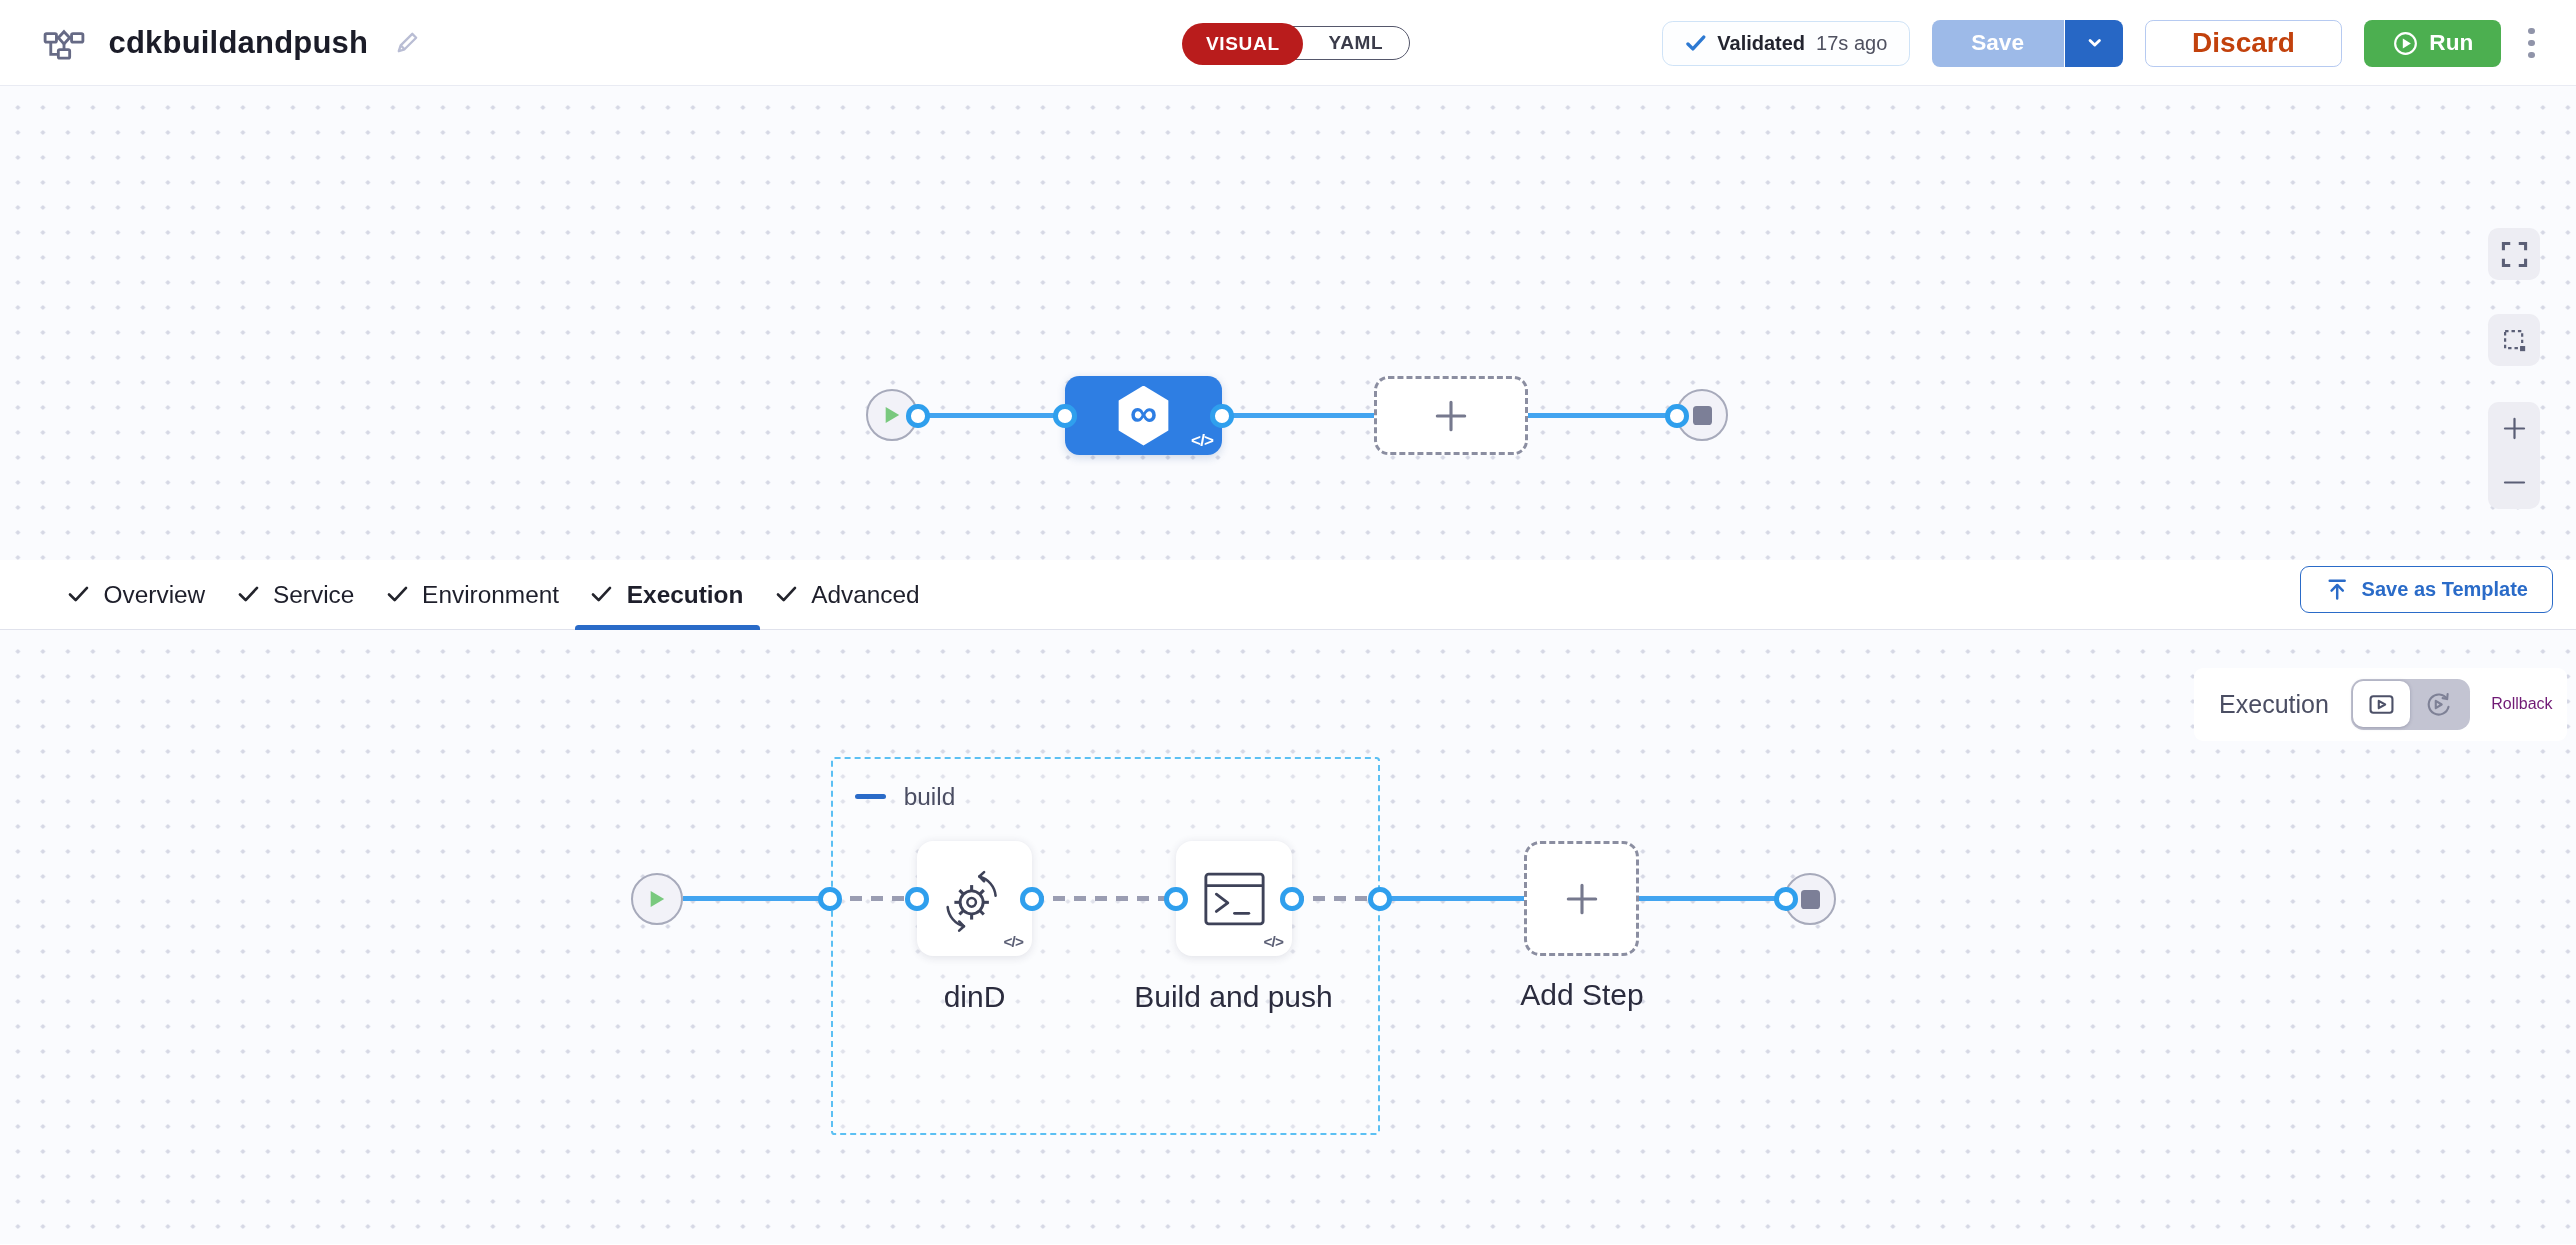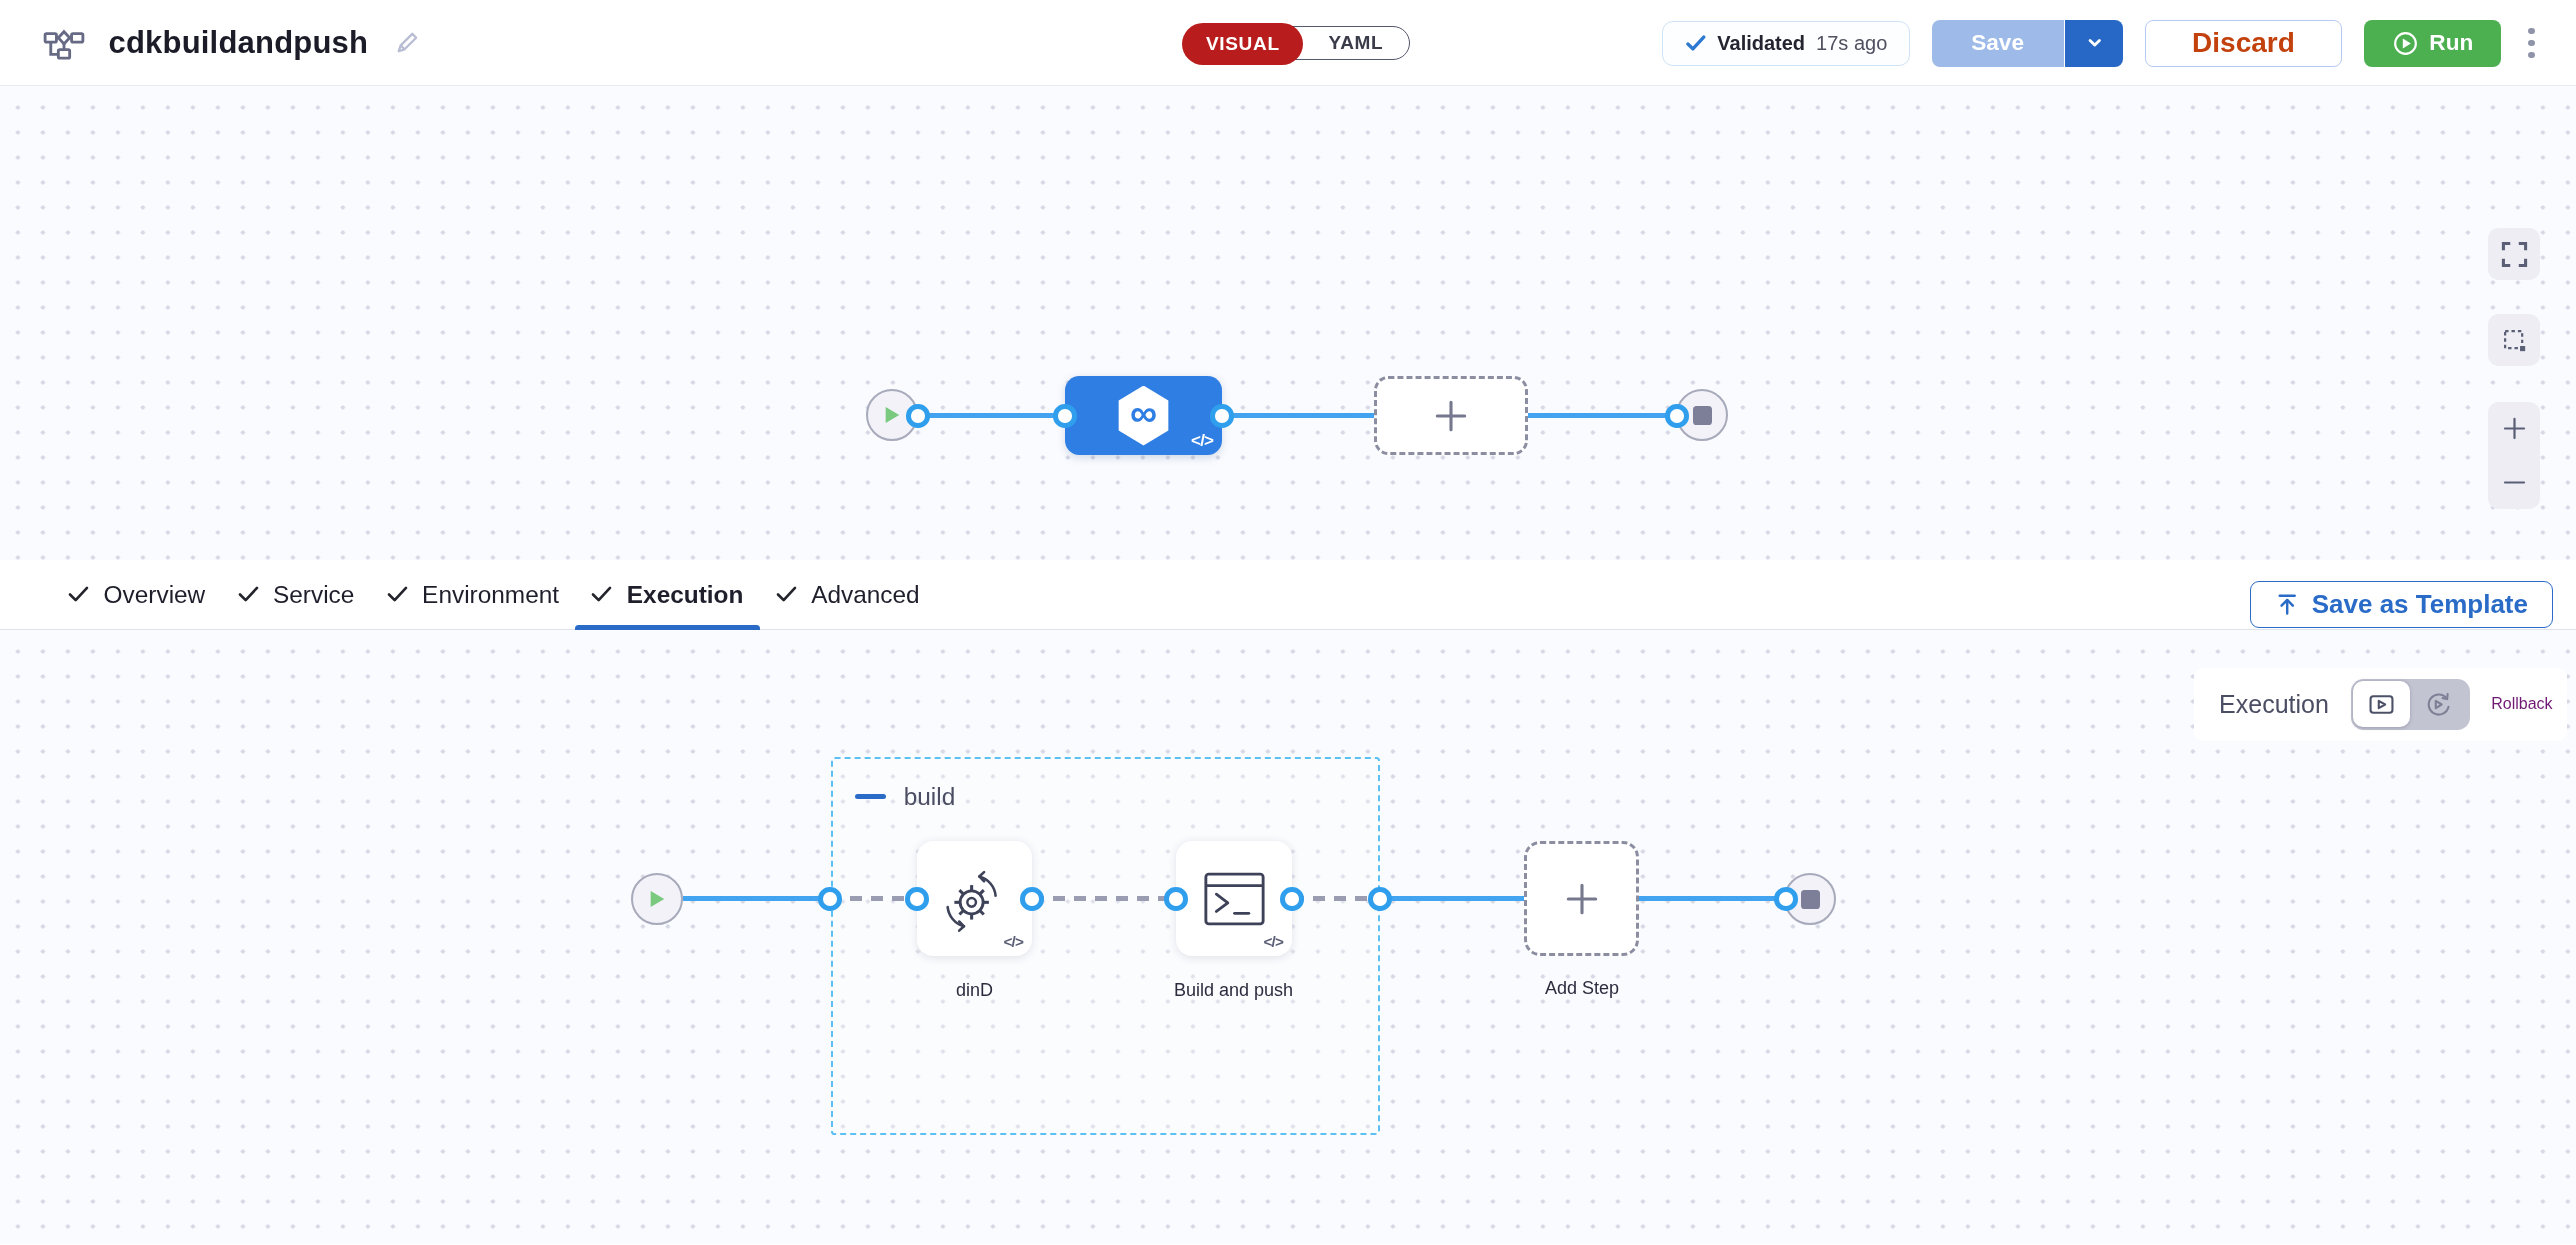--- a/index.html
+++ b/index.html
@@ -34,32 +34,32 @@
   .node-circle { position:absolute; width:52px; height:52px; border-radius:50%; background:#f2f2f8; border:2.3px solid #a7aabb; display:flex; align-items:center; justify-content:center; z-index:2; }
   .stop-sq { width:19px; height:19px; border-radius:3.6px; background:#7c7f97; }
   .line { position:absolute; height:4.5px; background:#42a4f0; z-index:1; }
   .dash-line { position:absolute; height:4.5px; z-index:1; background:repeating-linear-gradient(90deg,#9a9db2 0 11.7px, transparent 11.7px 21px); }
   .port { position:absolute; width:23.5px; height:23.5px; border-radius:50%; background:#fff; border:5.4px solid #2f9fed; z-index:4; }
   .stage-box { position:absolute; width:157px; height:79px; background:#2e7ee3; border-radius:14.4px; z-index:2; box-shadow:0 2.7px 9px rgba(30,70,140,.18); cursor:pointer; }
   .hex { position:absolute; left:50%; top:50%; transform:translate(-50%,-50%); width:54px; height:60px; background:#fff; clip-path:polygon(50% 0%,96% 25%,96% 75%,50% 100%,4% 75%,4% 25%); display:flex; align-items:center; justify-content:center; }
   .hex span { font-size:38px; font-weight:700; color:#2e7ee3; margin-top:-4.5px; }
   .code-badge-w { position:absolute; right:9px; bottom:3.6px; color:#fff; font-size:17px; font-weight:600; letter-spacing:-0.9px; }
   .add-box { position:absolute; background:#fff; border:3.6px dashed #8b8ea1; border-radius:14.4px; display:flex; align-items:center; justify-content:center; z-index:2; cursor:pointer; }
-  .node-label { position:absolute; text-align:center; font-size:18px; color:#2b2c3e; z-index:2; }
+  .node-label { position:absolute; text-align:center; font-size:30px; color:#2b2c3e; z-index:2; }
 
   .ctl-btn { position:absolute; left:2488px; width:52px; height:52px; background:#ededf3; border-radius:10.8px; display:flex; align-items:center; justify-content:center; cursor:pointer; }
   .zoom-group { position:absolute; left:2488px; width:52px; height:107px; background:#ededf3; border-radius:10.8px; display:flex; flex-direction:column; align-items:center; justify-content:space-around; }
   .zoom-group button { background:none; border:none; width:100%; height:50%; display:flex; align-items:center; justify-content:center; cursor:pointer; }
 
   
   .tabbar { position:relative; height:70px; background:#fff; border-bottom:1.8px solid #e0e2ec; display:flex; align-items:center; padding-left:52px; }
   .tab { position:relative; height:70px; display:flex; align-items:center; gap:14.4px; padding:0 16.2px; font-size:24.4px; color:#1e1f2b; cursor:pointer; }
   .tab.active { font-weight:700; }
   .tab.active::after { content:""; position:absolute; left:0; right:0; bottom:-0.9px; height:5.4px; background:#2a6bc8; border-radius:3.6px 3.6px 0 0; }
-  .save-tpl { position:absolute; right:23.5px; top:21px; height:47px; padding:0 23.5px; background:#fff; border:1.8px solid #2a6bc8; border-radius:9px; color:#2a6bc8; font-size:26px; font-weight:600; font-family:inherit; display:flex; align-items:center; gap:12.6px; cursor:pointer; }
+  .save-tpl { position:absolute; right:23.5px; top:6px; height:47px; padding:0 23.5px; background:#fff; border:1.8px solid #2a6bc8; border-radius:9px; color:#2a6bc8; font-size:20px; font-weight:600; font-family:inherit; display:flex; align-items:center; gap:12.6px; cursor:pointer; }
 
   
   .exec-head { position:absolute; top:38px; right:9px; display:flex; align-items:center; gap:21.7px; background:#fff; border-radius:9px; padding:10.8px 14.4px 10.8px 25px; z-index:5; }
   .exec-mode-label { font-size:25px; color:#4b4e63; }
   .seg-toggle { width:119px; height:51px; background:#c3c4d2; border-radius:12.6px; display:flex; padding:2.7px; }
   .seg { flex:1; display:flex; align-items:center; justify-content:center; border-radius:10px; cursor:pointer; }
   .seg.on { background:#fff; box-shadow:0 0.9px 3.6px rgba(40,44,74,.25); }
   .rollback { font-size:16px; color:#701a75; cursor:pointer;text-align:center; }
 
   .group-box { position:absolute; left:831px; top:127px; width:549px; height:378px; border:2.7px dashed #5cc0f3; border-radius:3.6px; background:rgba(255,255,255,.25); z-index:0; }

